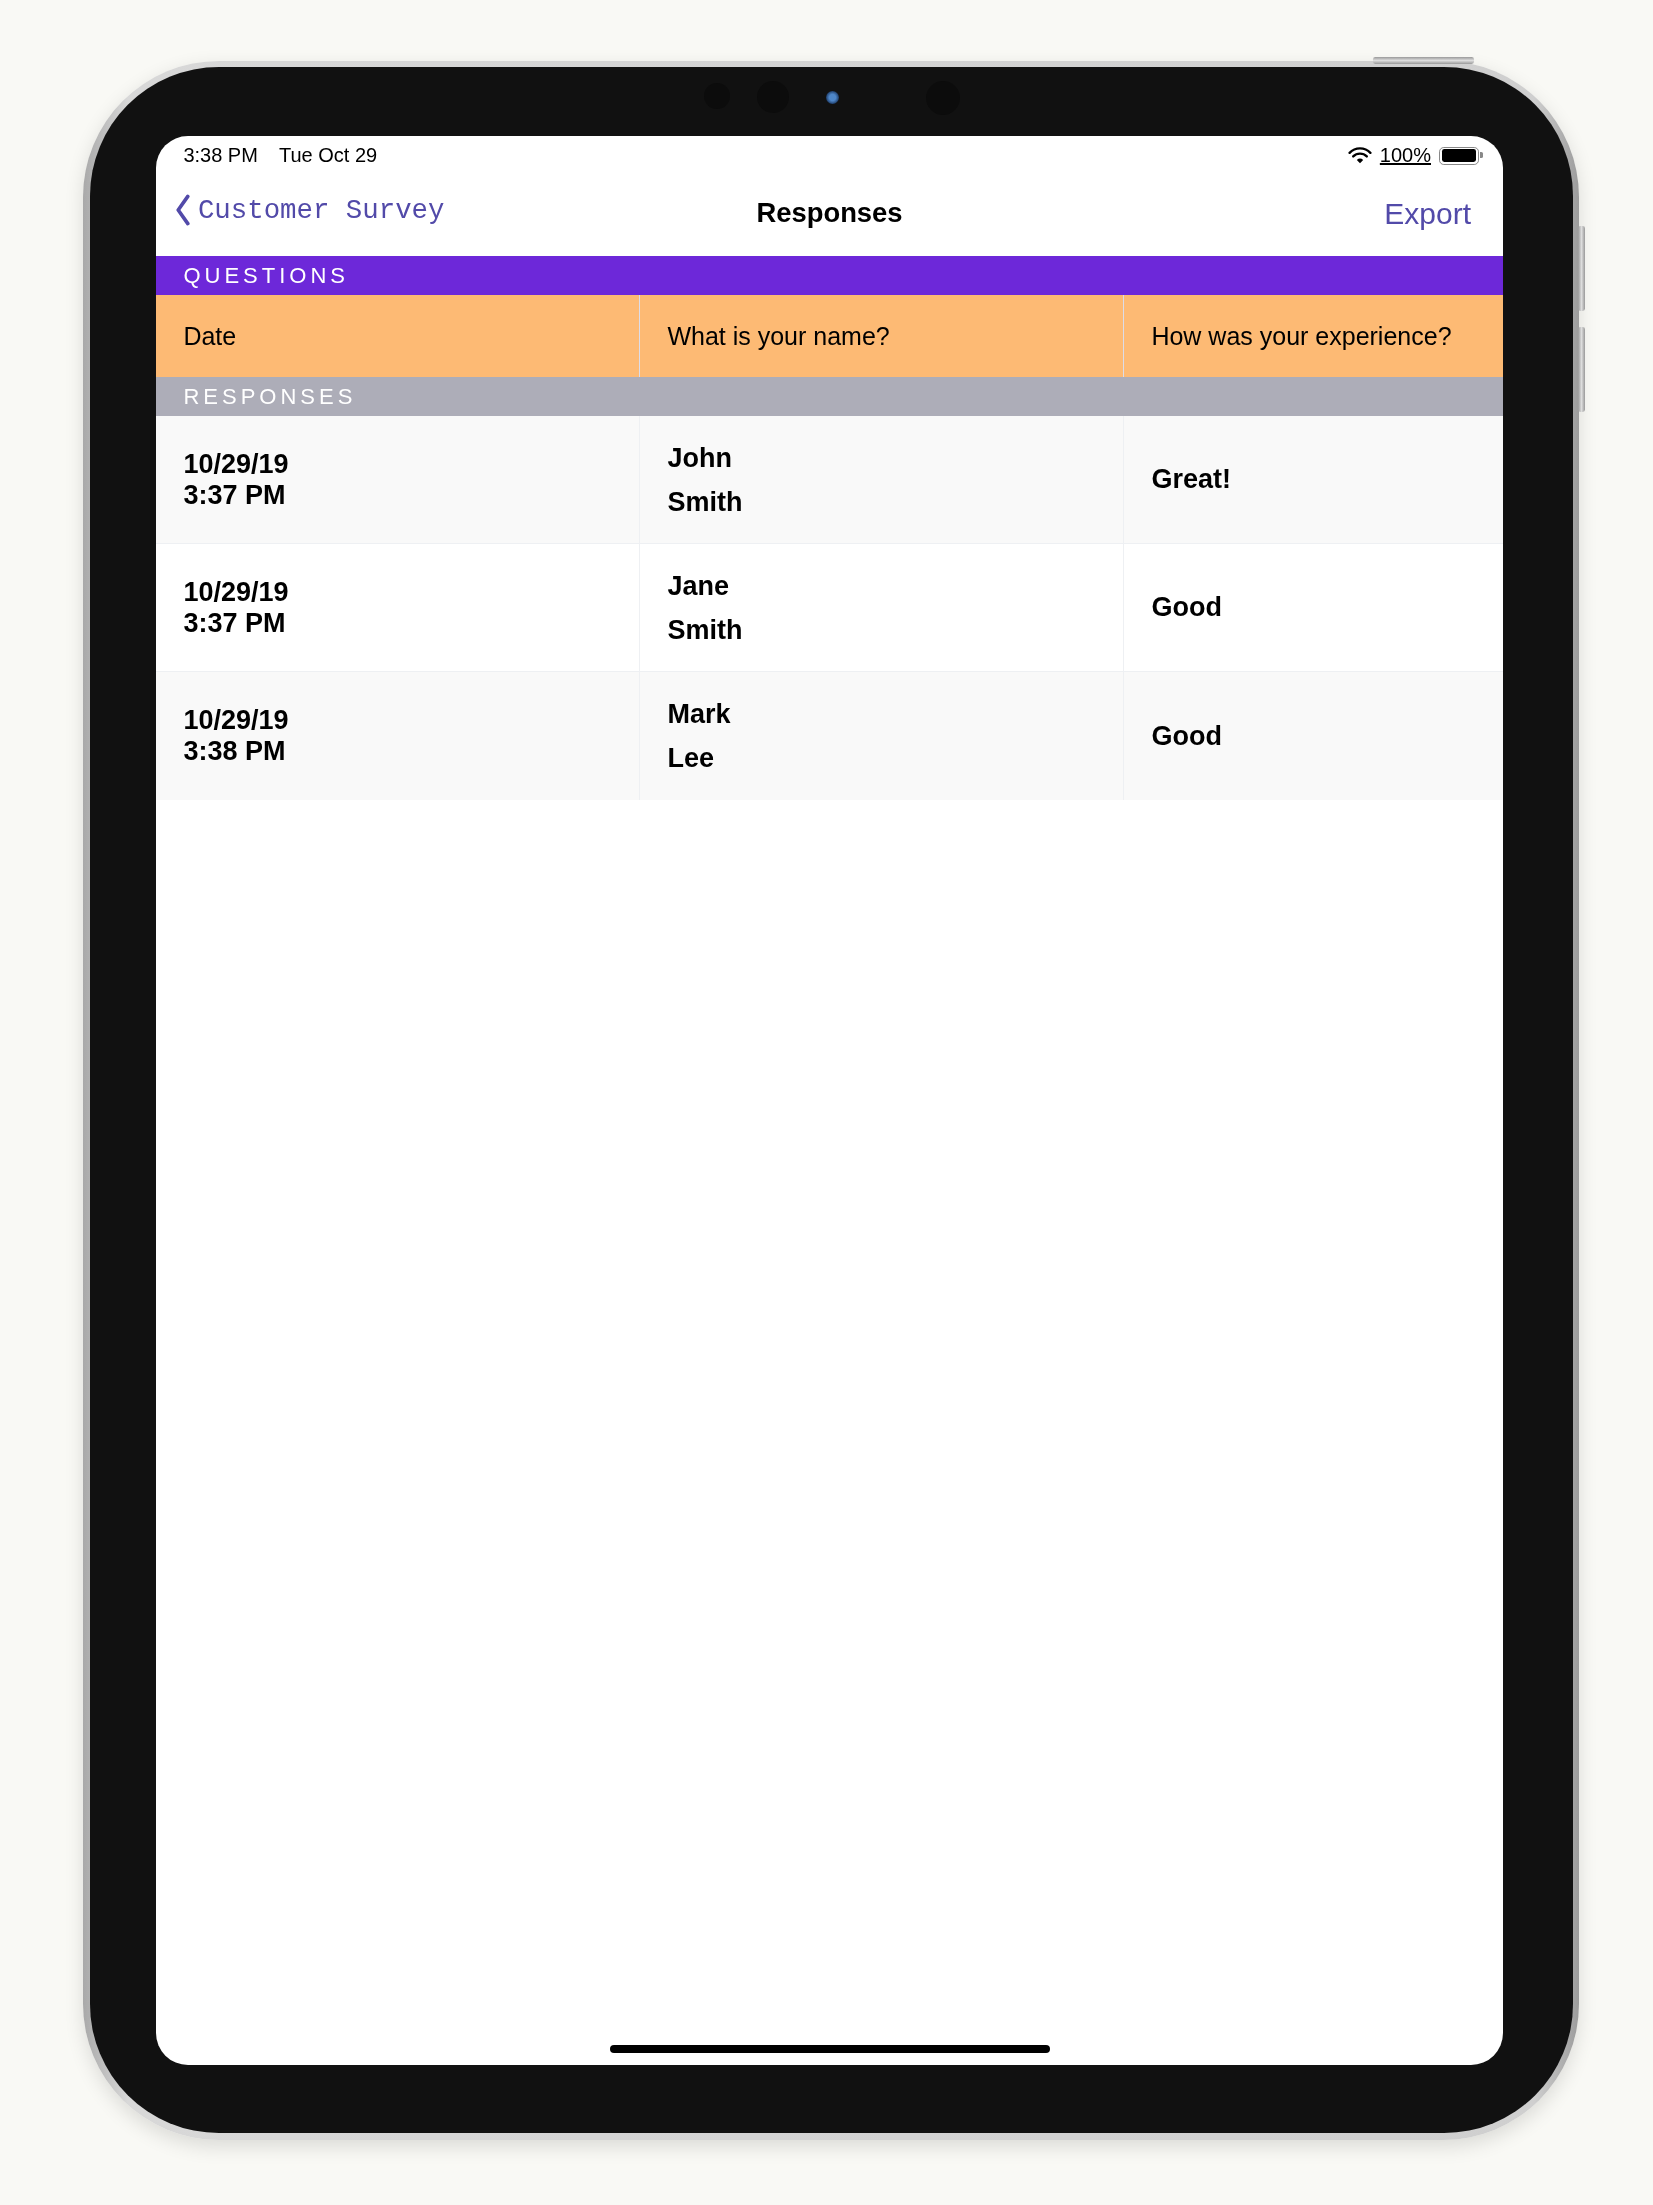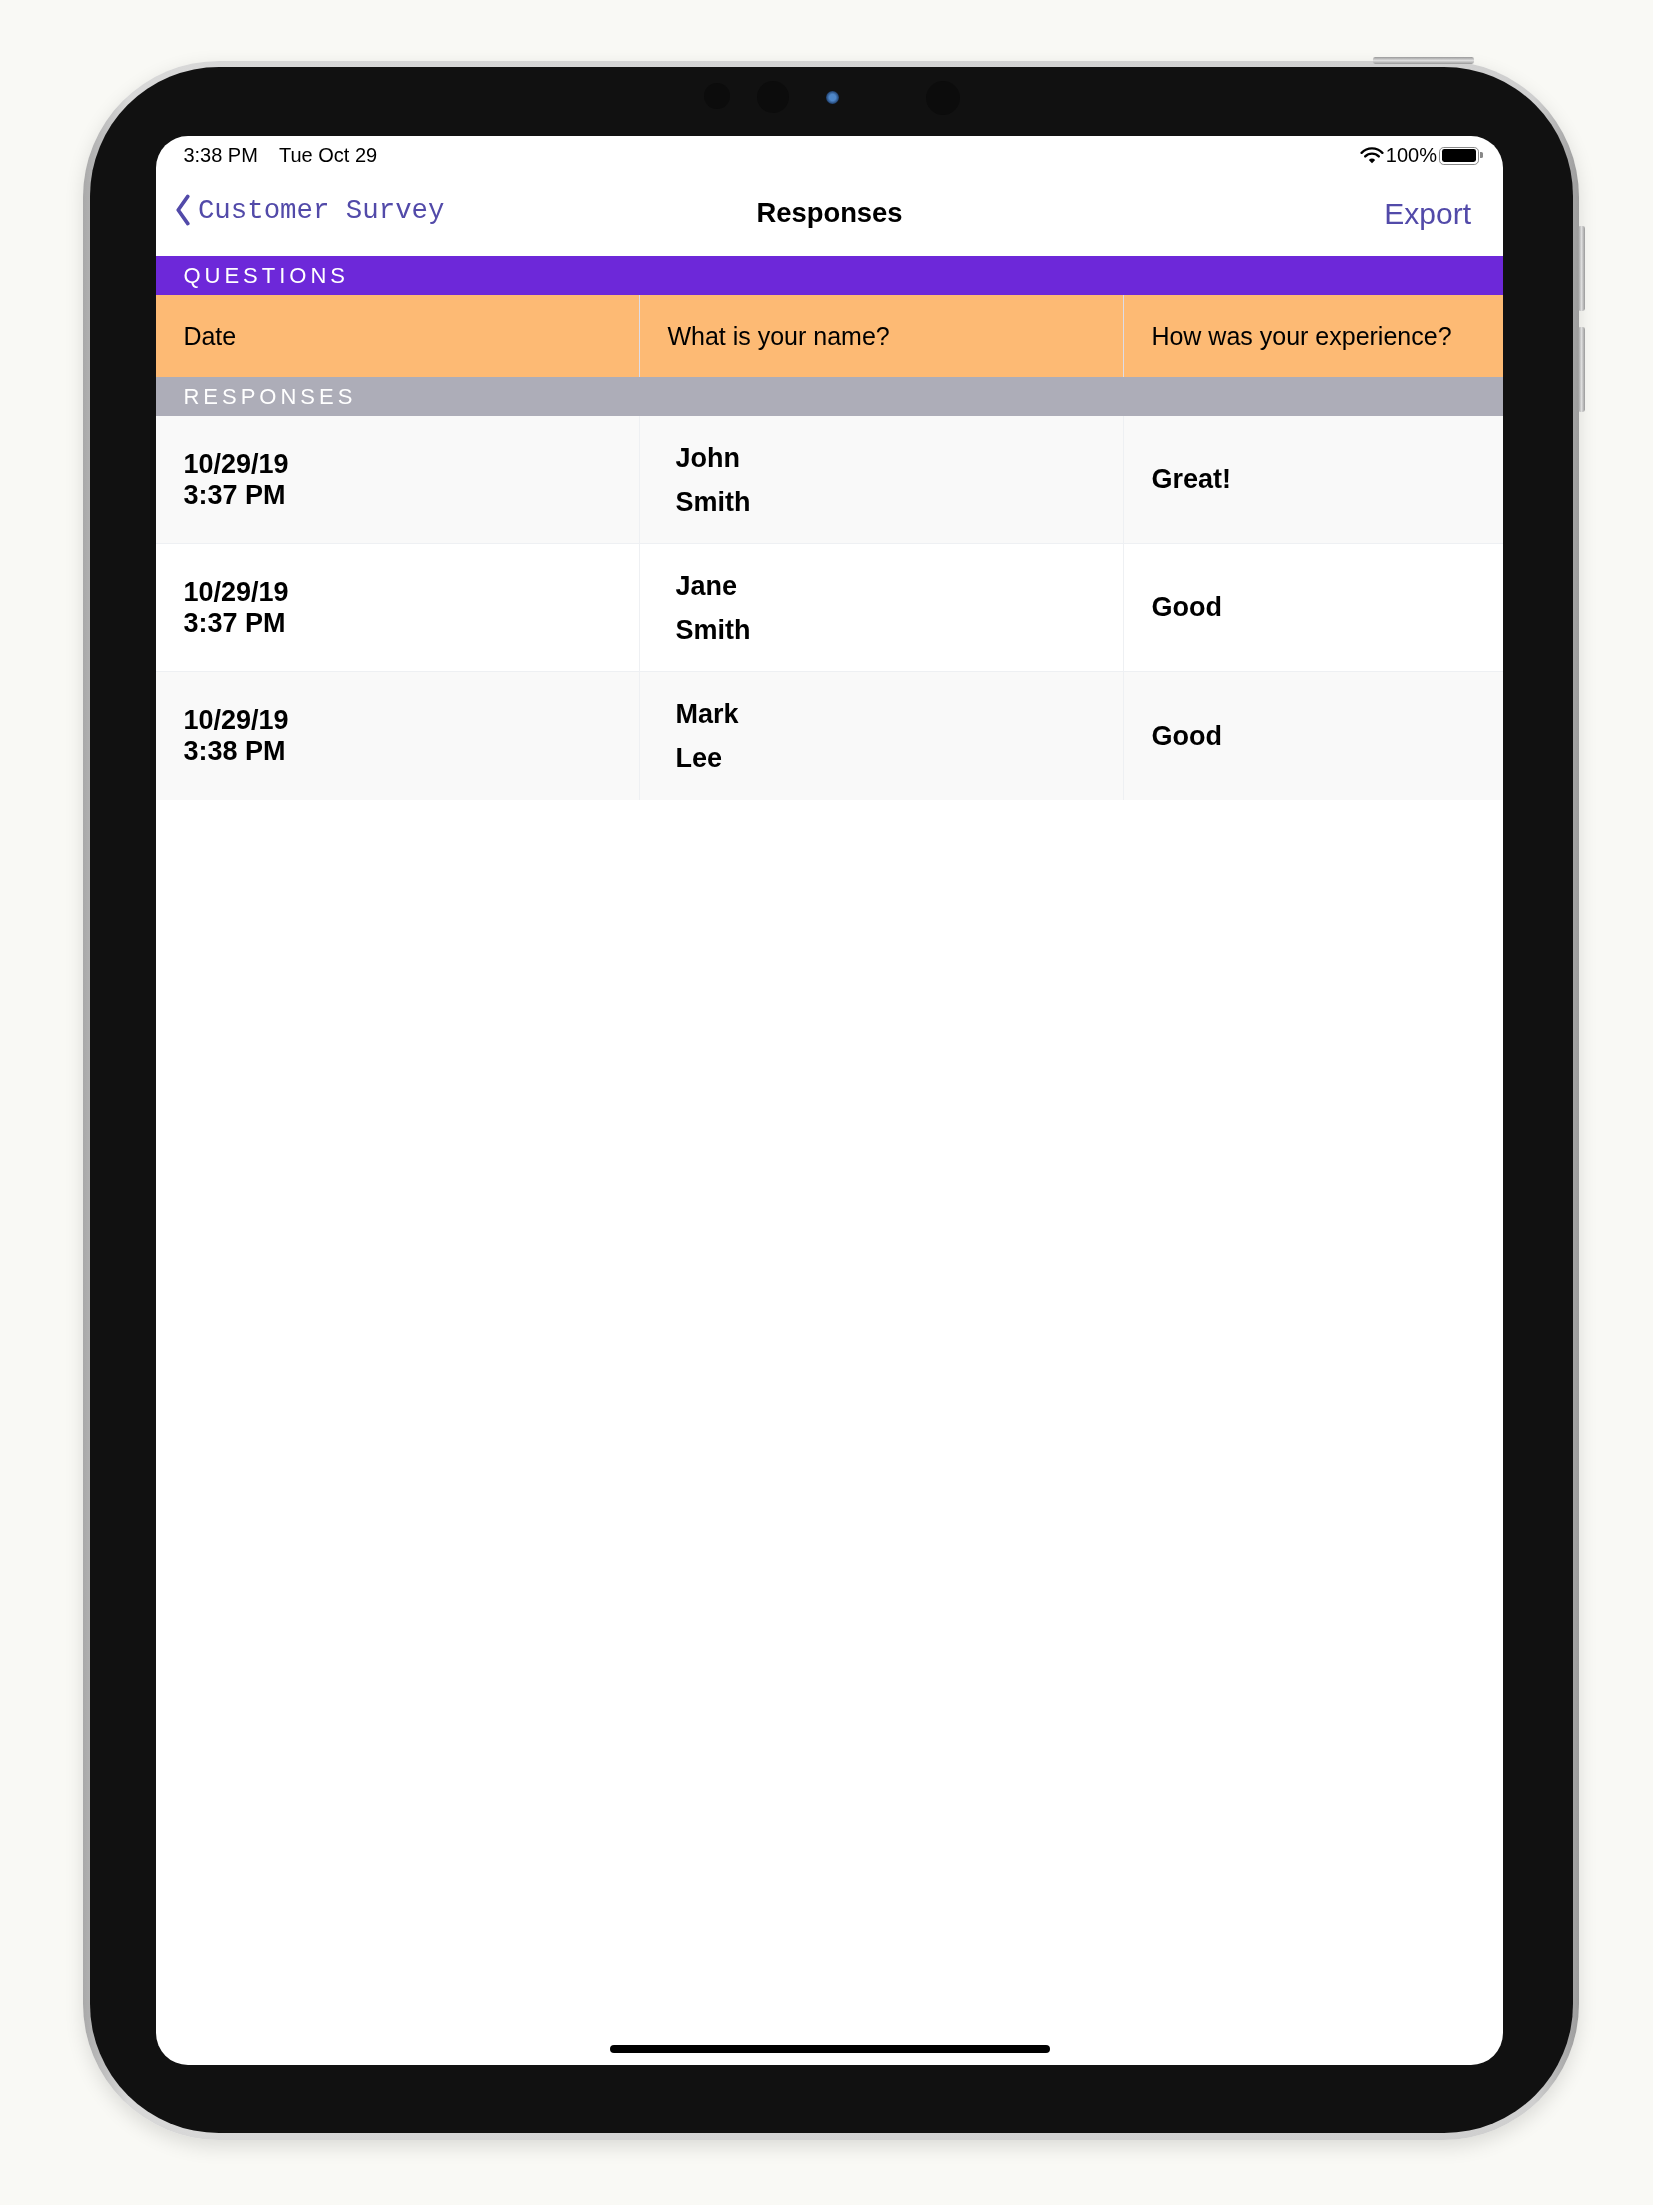--- a/index.html
+++ b/index.html
@@ -56,21 +56,21 @@
       border-radius: 32px;
       background: #ffffff;
       overflow: hidden;
     }
     .status-bar {
       position: absolute; left: 0; top: 0; width: 100%; height: 40px;
       font-size: 20px; color: #000;
     }
     .status-time { position: absolute; left: 27.4px; top: 8px; }
     .status-date { position: absolute; left: 123px; top: 8px; }
-    .status-right { position: absolute; right: 24px; top: 8px; display: flex; align-items: center; gap: 2px; }
+    .status-right { position: absolute; right: 24px; top: 8px; display: flex; align-items: center; gap: 8px; text-decoration: underline; }
     .wifi-icon { width: 24px; height: 18px; }
     .battery-icon {
       position: relative; width: 40px; height: 18px;
       border: 1.6px solid #888; border-radius: 4.8px; padding: 1.6px;
     }
     .battery-fill { width: 100%; height: 100%; background: #000; border-radius: 2.4px; }
     .battery-tip {
       position: absolute; right: -4.8px; top: 4.8px; width: 2.4px; height: 5.7px;
       background: #888; border-radius: 0 1.6px 1.6px 0;
     }
@@ -117,21 +117,21 @@
     .cell {
       height: 100%; display: flex; flex-direction: column; justify-content: center;
       padding-left: 27.4px; font-size: 27px; font-weight: bold; color: #000;
       border-right: 1.6px solid #eef0f3;
     }
     .cell:last-child { border-right: none; }
     .col-1 { width: 484px; }
     .col-2 { width: 484px; }
     .col-3 { width: 379px; }
     .date-cell span { display: block; line-height: 31px; }
-    .name-cell span { display: block; line-height: 44px; margin-left: 8px; }
+    .name-cell span { display: block; line-height: 44px; }
     .home-indicator {
       position: absolute; left: 454px; bottom: 12px;
       width: 440px; height: 8px; border-radius: 4px; background: #000;
     }
   </style>
 </head>
 <body>
 
 <div class="device-outer"></div>
 <div class="top-btn" style="left:1373px; top:57px; width:101px;"></div>

